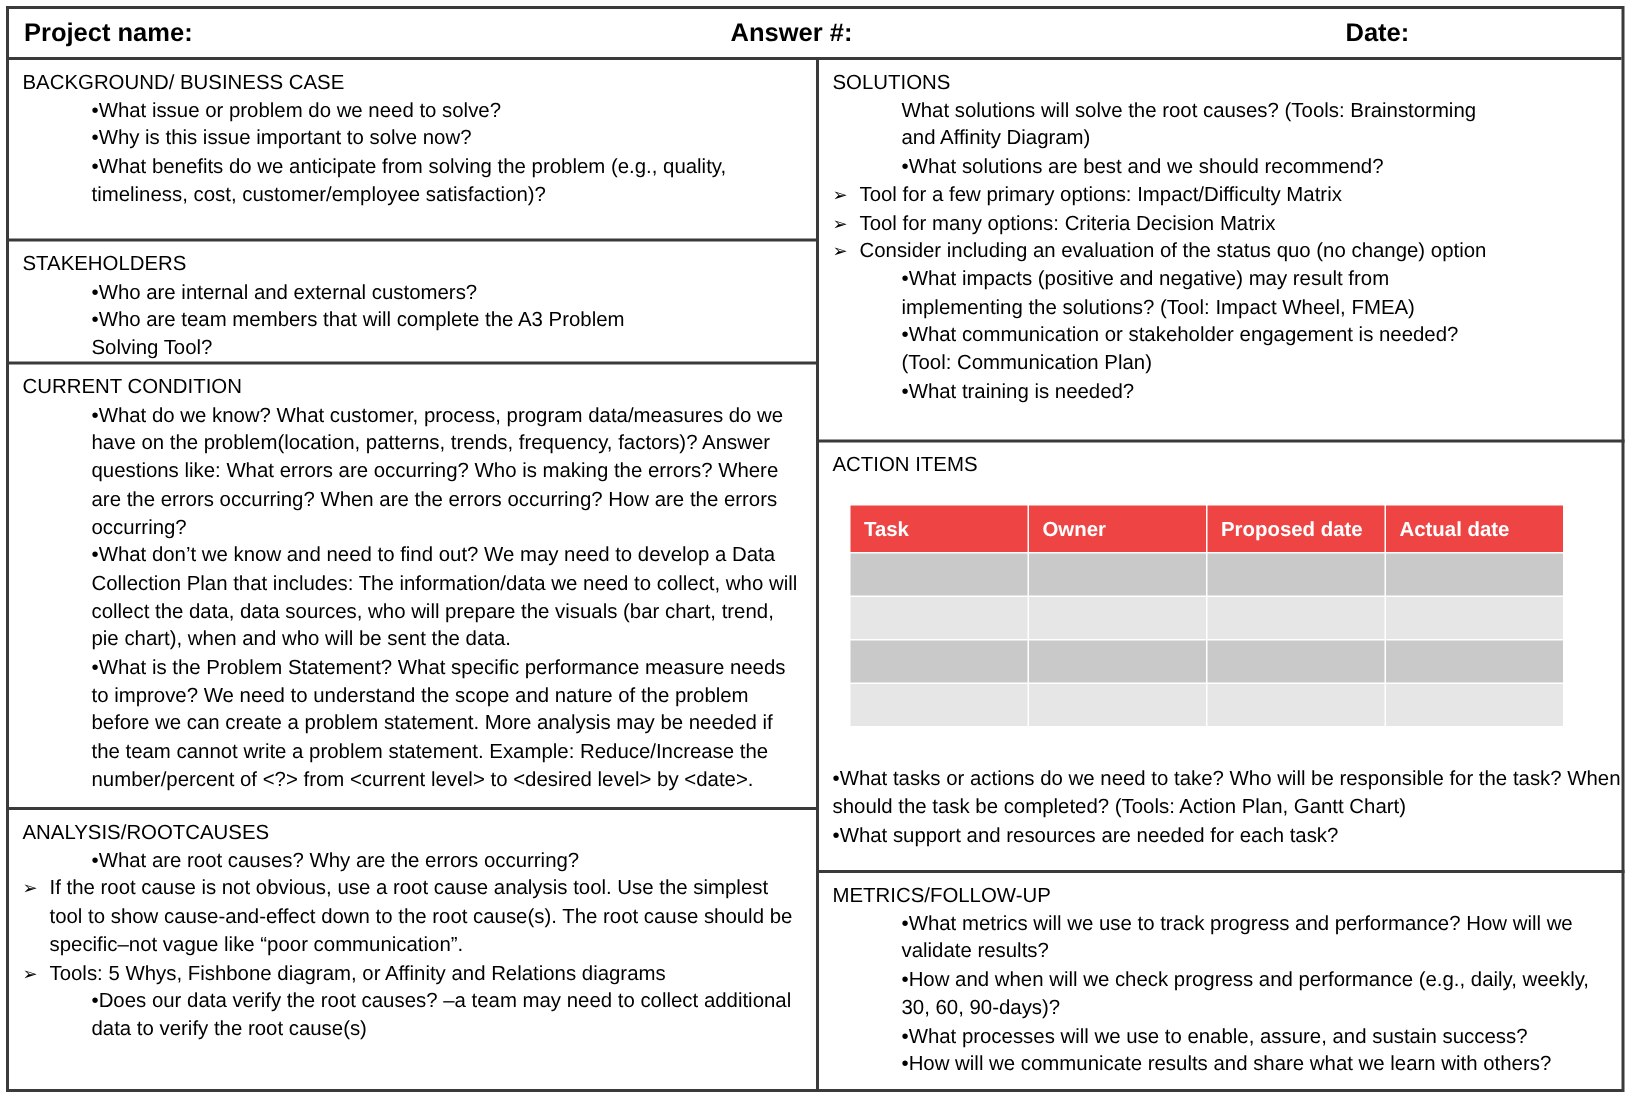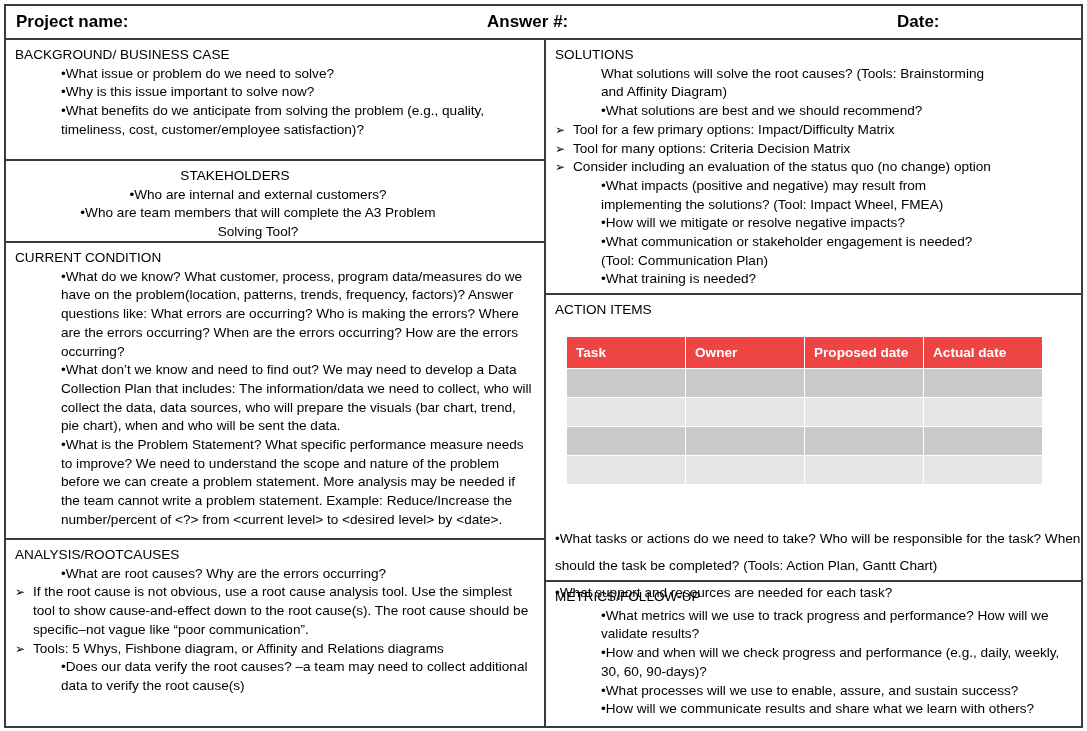--- a/index.html
+++ b/index.html
@@ -22,38 +22,38 @@
     position: absolute; left: 538px; top: 34px; width: 2px; height: 688px; background: #3a3a3a;
   }
   .section { position: absolute; padding: 4px 9px; font-size: 13.6px; line-height: 18.7px; }
   .section .title { font-weight: normal; font-size: 13.6px; }
   .section .line { display: block; margin-left: 46px; }
   .section .arrow { display: block; padding-left: 18px; text-indent: -18px; }
   .section .arrow .glyph { display: inline-block; width: 18px; text-indent: 0; font-size: 12px; }
   .hline { position: absolute; height: 2px; background: #3a3a3a; }
 
   #s-background { left: 0; top: 36px; width: 538px; }
-  #s-stakeholders { left: 0; top: 157px; width: 458px; text-align: center; }
+  #s-stakeholders { left: 0; top: 157px; width: 458px; }
   #s-current { left: 0; top: 239px; width: 538px; }
   #s-analysis { left: 0; top: 536px; width: 538px; }
   #s-solutions { left: 540px; top: 36px; width: 469px; }
   #s-actions { left: 540px; top: 291px; width: 537px; }
   #s-metrics { left: 540px; top: 578px; width: 537px; }
 
   .action-table {
     position: absolute; left: 560px; top: 330px; border-collapse: separate; border-spacing: 1px;
   }
   .action-table th {
     background: #ef4444; color: #fff; font-weight: bold; font-size: 13.6px; text-align: left;
     height: 26px; padding: 8px 9px; width: 118px;
   }
   .action-table td { height: 28px; width: 118px; }
   .row-dark td { background: #c9c9c9; }
   .row-light td { background: #e6e6e6; }
-  .actions-text { position: absolute; left: 549px; top: 503px; width: 530px; font-size: 13.6px; line-height: 27px; margin-top: 16px; }
+  .actions-text { position: absolute; left: 549px; top: 503px; width: 530px; font-size: 13.6px; line-height: 19px; }
 </style>
 </head>
 <body>
 
 <div class="frame">
   <div class="header">
     <span class="hdr-project">Project name:</span>
     <span class="hdr-version">Answer #:</span>
     <span class="hdr-date">Date:</span>
   </div>
@@ -91,21 +91,20 @@
   </div>
 
   <div class="section" id="s-solutions">
     <div class="title">SOLUTIONS</div>
     <span class="line">What solutions will solve the root causes? (Tools: Brainstorming and Affinity Diagram)</span>
     <span class="line">•What solutions are best and we should recommend?</span>
     <span class="arrow"><span class="glyph">➢</span><span>Tool for a few primary options: Impact/Difficulty Matrix</span></span>
     <span class="arrow"><span class="glyph">➢</span><span>Tool for many options: Criteria Decision Matrix</span></span>
     <span class="arrow"><span class="glyph">➢</span><span>Consider including an evaluation of the status quo (no change) option</span></span>
     <span class="line">•What impacts (positive and negative) may result from implementing the solutions? (Tool: Impact Wheel, FMEA)</span>
-    <span class="line">•How will we mitigate or resolve negative impacts?</span>
     <span class="line">•What communication or stakeholder engagement is needed? (Tool: Communication Plan)</span>
     <span class="line">•What training is needed?</span>
   </div>
   <div class="hline" style="left:540px;top:287px;width:537px;"></div>
 
   <div class="section" id="s-actions">
     <div class="title">ACTION ITEMS</div>
   </div>
   <table class="action-table">
     <thead>

